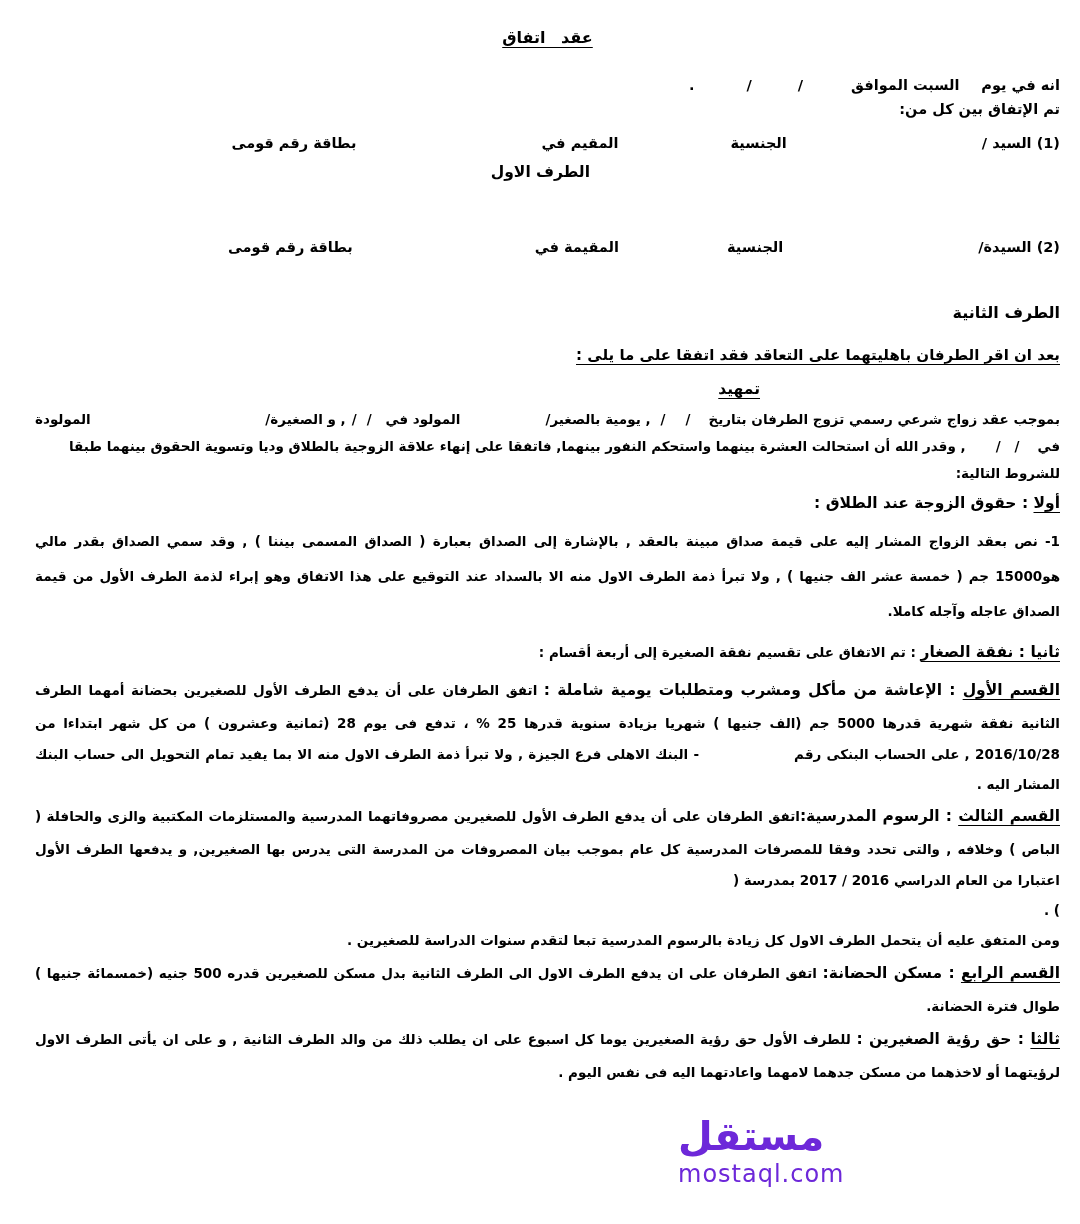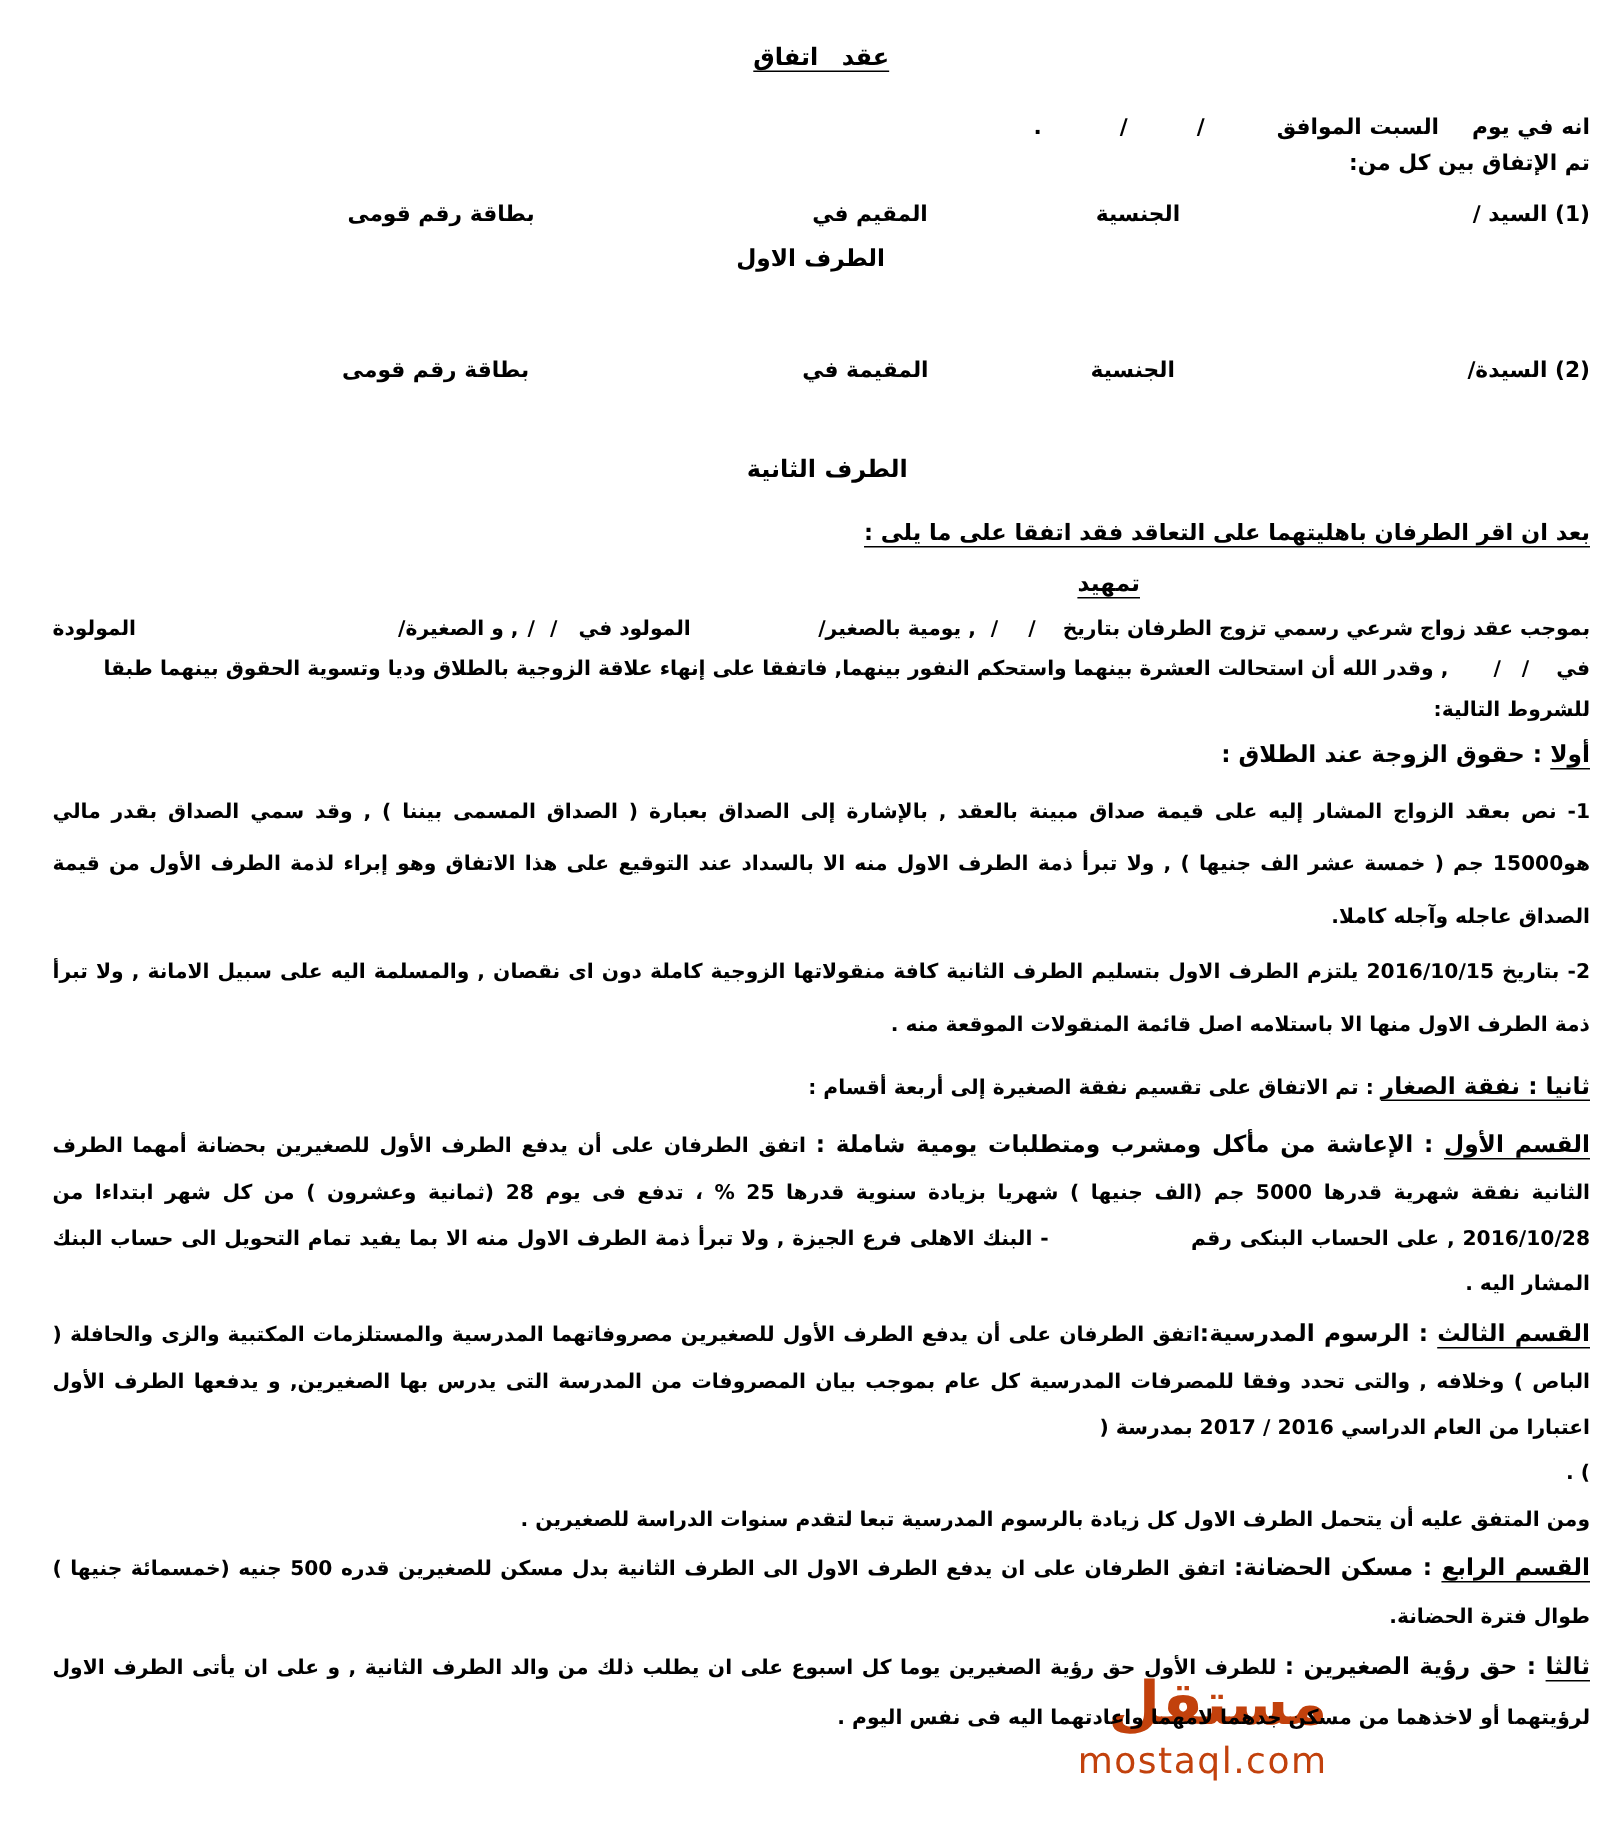--- a/index.html
+++ b/index.html
@@ -24,21 +24,21 @@
     text-decoration:underline; text-underline-offset:4px;
     word-spacing:10px;
   }
   .date-line { margin-top:30px; font-size:14.5px; text-align:right; }
   .agree-line { margin-top:8px; font-size:14.5px; text-align:right; }
   .party-row { display:flex; align-items:baseline; font-size:14.5px; }
   .row1 { margin-top:18px; }
   .row2 { margin-top:58px; }
   .role1 { margin-top:12px; font-size:15.5px; }
   .role1 span { display:inline-block; margin-right:470px; }
-  .role2 { margin-top:48px; font-size:16px; text-align:center; padding-left:8px; }
+  .role2 { margin-top:48px; font-size:16px; text-align:right; padding-left:8px; }
   .ack {
     margin-top:24px; font-size:15px; text-align:right;
     text-decoration:underline; text-underline-offset:4px;
   }
   .tamheed-line { margin-top:16px; text-align:right; padding-left:300px; text-align:left; }
   .tamheed-line b { font-size:15.5px; text-decoration:underline; text-underline-offset:4px; }
   .pre { margin-top:8px; line-height:2.0; }
   .pre-l1 { display:flex; align-items:baseline; }
   .pre-l1 .ml-auto { margin-right:auto; }
   .heading1 { margin-top:6px; font-size:16px; text-align:right; }
@@ -50,22 +50,22 @@
   .item2 { margin-top:2px; }
   .h2line { margin-top:6px; line-height:2.2; }
   .p30 { line-height:2.25; }
   .part1 { margin-top:4px; }
   .tail-line { text-align:right; line-height:2.25; }
   .note-line { text-align:right; line-height:2.25; }
   .s3p { line-height:2.35; }
   .s4p { margin-top:10px; line-height:2.25; }
   .watermark {
     position:absolute; z-index:0;
-    left:640px; top:1112px; width:245px;
-    text-align:right; color:#c2410c; font-weight:bold;
+    left:678px; top:1112px; width:245px;
+    text-align:left; color:#6d28d9; font-weight:bold;
   }
   .wm-logo { font-size:40px; line-height:1.2; }
   .wm-site { font-size:24px; letter-spacing:1px; font-weight:normal; }
 </style>
 </head>
 <body>
 
 <div class="watermark">
   <div class="wm-logo">مستقل</div>
   <div class="wm-site">mostaql.com</div>
@@ -126,21 +126,20 @@
         <span>, و الصغيرة/</span>
         <span class="ml-auto">المولودة</span>
       </div>
     <div><span>في</span><span class="sp" style="width:18px"></span><span>/</span><span class="sp" style="width:14px"></span><span>/</span><span class="sp" style="width:30px"></span><span>, وقدر الله أن استحالت العشرة بينهما واستحكم النفور بينهما, فاتفقا على إنهاء علاقة الزوجية بالطلاق وديا وتسوية الحقوق بينهما طبقا للشروط التالية:</span></div>
   </div>
 
   <div class="heading1"><span class="lead">أولا</span><span class="sub"> : حقوق الزوجة عند الطلاق :</span></div>
 
   <p class="clause item item1">1- نص بعقد الزواج المشار إليه على قيمة صداق مبينة بالعقد , بالإشارة إلى الصداق بعبارة ( الصداق المسمى بيننا ) , وقد سمي الصداق بقدر مالي هو15000 جم ( خمسة عشر الف جنيها ) , ولا تبرأ ذمة الطرف الاول منه الا بالسداد عند التوقيع على هذا الاتفاق وهو إبراء لذمة الطرف الأول من قيمة الصداق عاجله وآجله كاملا.</p>
 
-  <p class="clause item item2">2- بتاريخ 2016/10/15 يلتزم الطرف الاول بتسليم الطرف الثانية كافة منقولاتها الزوجية كاملة دون اى نقصان , والمسلمة اليه على سبيل الامانة , ولا تبرأ ذمة الطرف الاول منها الا باستلامه اصل قائمة المنقولات الموقعة منه .</p>
 
   <div class="h2line clause"><span class="lead">ثانيا : نفقة الصغار</span><span> : تم الاتفاق على تقسيم نفقة الصغيرة إلى أربعة أقسام :</span></div>
 
   <p class="clause p30 part1"><span class="lead">القسم الأول</span><span class="sub"> : الإعاشة من مأكل ومشرب ومتطلبات يومية شاملة :</span><span> اتفق الطرفان على أن يدفع الطرف الأول للصغيرين بحضانة أمهما الطرف الثانية نفقة شهرية قدرها 5000 جم (الف جنيها ) شهريا بزيادة سنوية قدرها 25 % ، تدفع فى يوم 28 (ثمانية وعشرون ) من كل شهر ابتداءا من 2016/10/28 , على الحساب البنكى رقم</span><span class="sp" style="width:95px"></span><span>- البنك الاهلى فرع الجيزة , ولا تبرأ ذمة الطرف الاول منه الا بما يفيد تمام التحويل الى حساب البنك المشار اليه .</span></p>
 
 
   <p class="clause p30"><span class="lead">القسم الثالث</span><span class="sub"> : الرسوم المدرسية:</span><span>اتفق الطرفان على أن يدفع الطرف الأول للصغيرين مصروفاتهما المدرسية والمستلزمات المكتبية والزى والحافلة ( الباص ) وخلافه , والتى تحدد وفقا للمصرفات المدرسية كل عام بموجب بيان المصروفات من المدرسة التى يدرس بها الصغيرين, و يدفعها الطرف الأول اعتبارا من العام الدراسي 2016 / 2017 بمدرسة (</span></p>
   <div class="tail-line">) .</div>
   <div class="note-line">ومن المتفق عليه أن يتحمل الطرف الاول كل زيادة بالرسوم المدرسية تبعا لتقدم سنوات الدراسة للصغيرين .</div>
 

